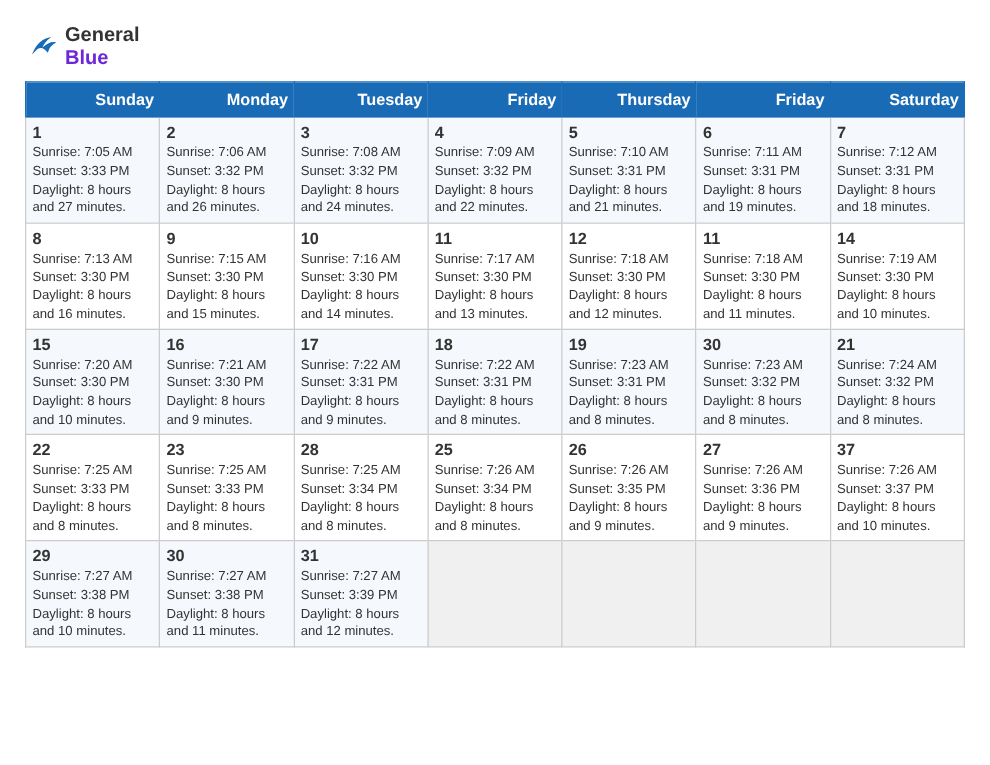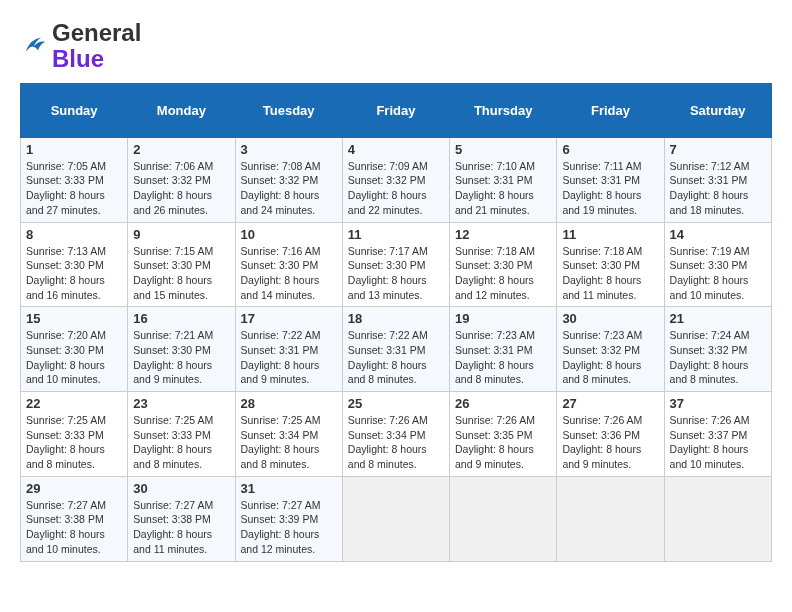--- a/index.html
+++ b/index.html
@@ -15,21 +15,21 @@
       justify-content: space-between;
       align-items: flex-start;
       margin-bottom: 10px;
     }
     .logo {
       display: flex;
       align-items: center;
       gap: 4px;
     }
     .logo-text {
-      font-size: 24px;
+      font-size: 16px;
       font-weight: bold;
       color: #333;
       line-height: 1.1;
     }
     .logo-text span {
       color: #6d28d9;
     }
     .logo-bird {
       width: 28px;
       height: 28px;
@@ -48,24 +48,24 @@
       margin-top: 2px;
     }
     .calendar {
       width: 100%;
       border-collapse: collapse;
       font-size: 11px;
     }
     .calendar thead tr th {
       background-color: #1a6bb5;
       color: #fff;
-      padding: 19px 4px;
+      padding: 6px 4px;
       font-size: 13px;
       font-weight: bold;
-      text-align: center;
+      text-align: right;
       border: 1px solid #1a6bb5;
     }
     .calendar tbody tr td {
       vertical-align: top;
       padding: 4px 5px;
       border: 1px solid #ccc;
       background: #fff;
       min-height: 70px;
       width: 108px;
     }

